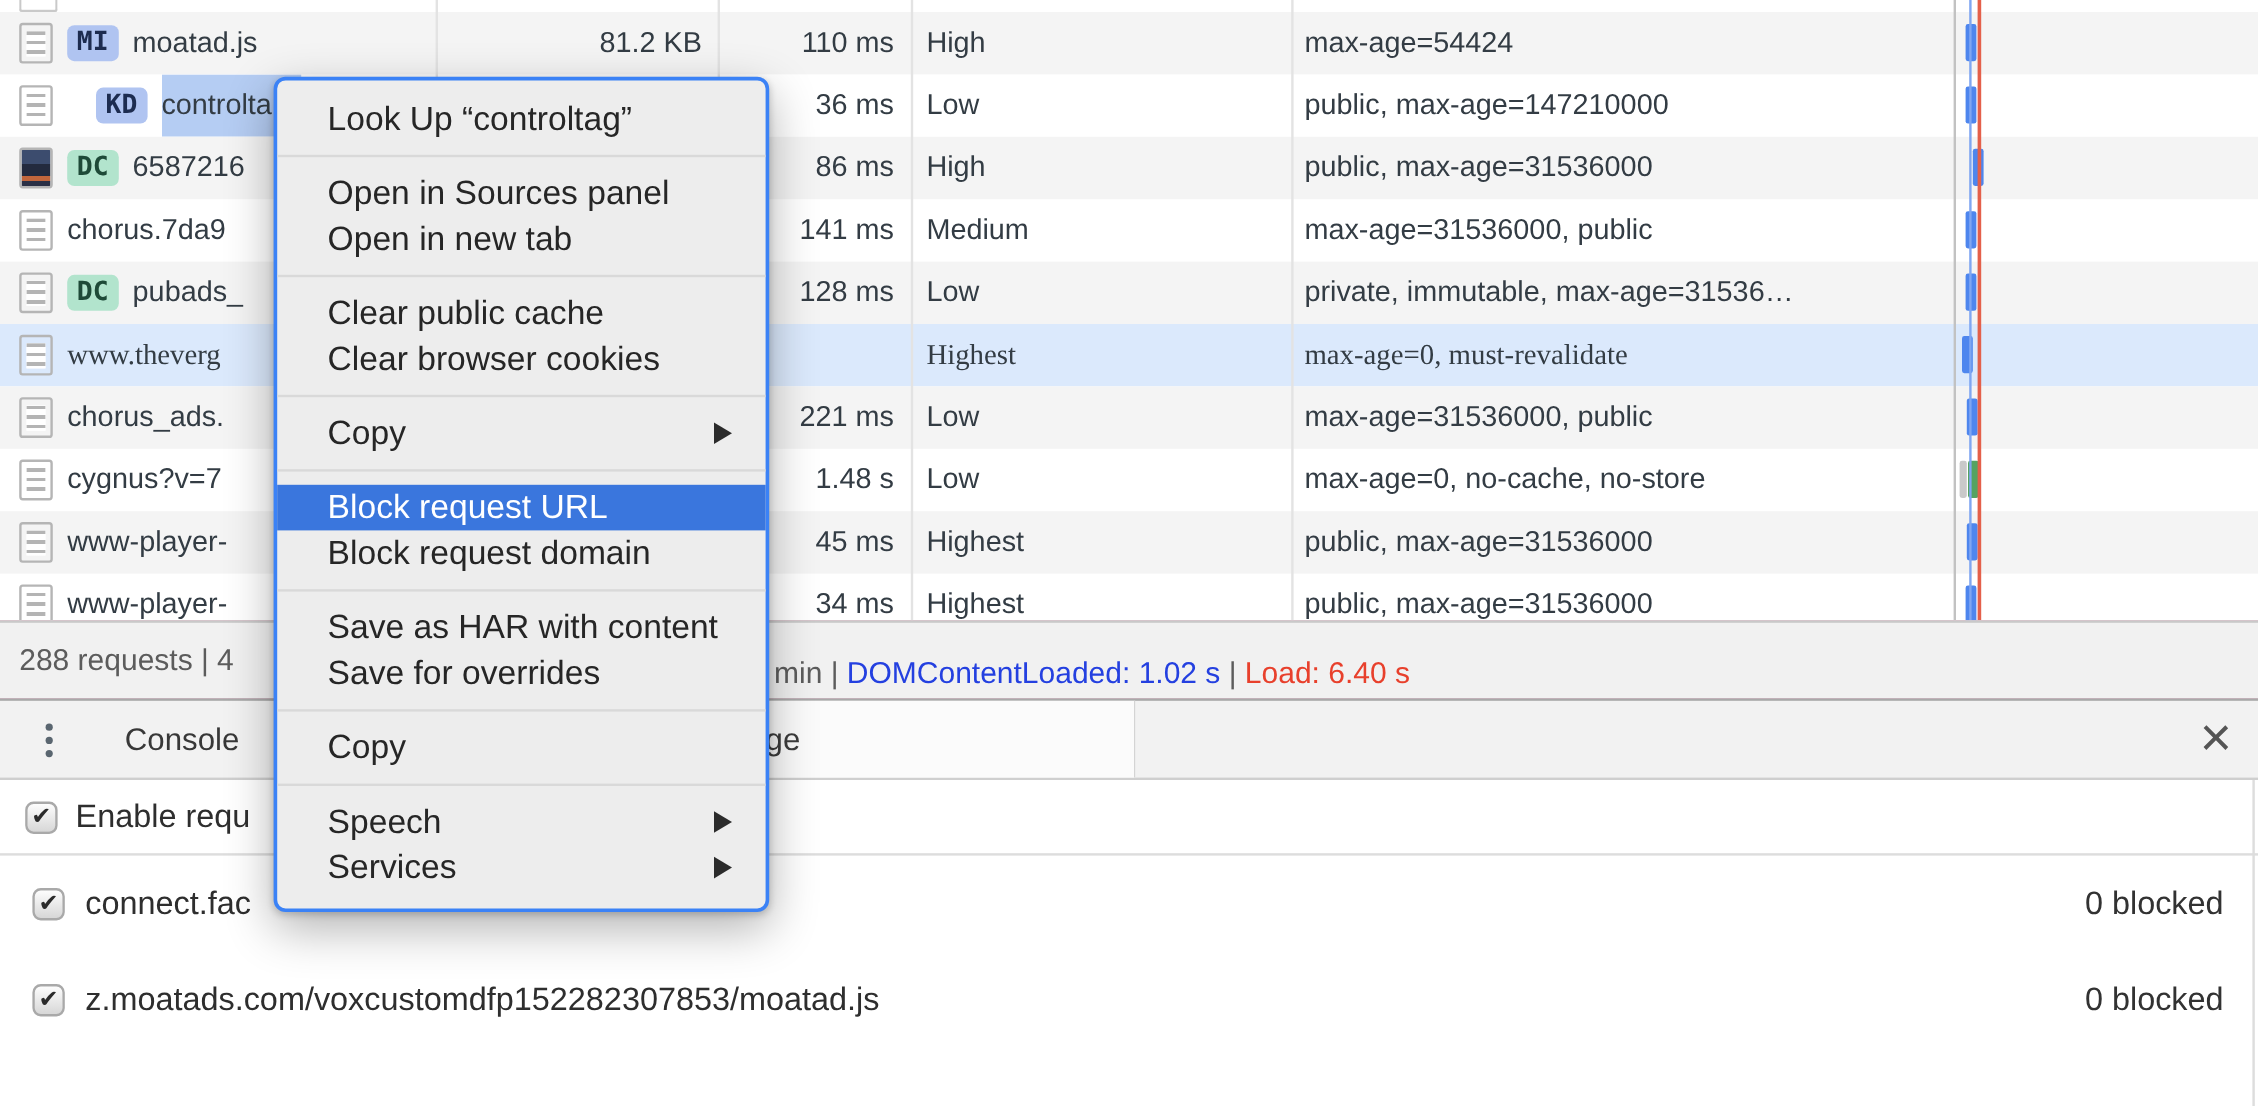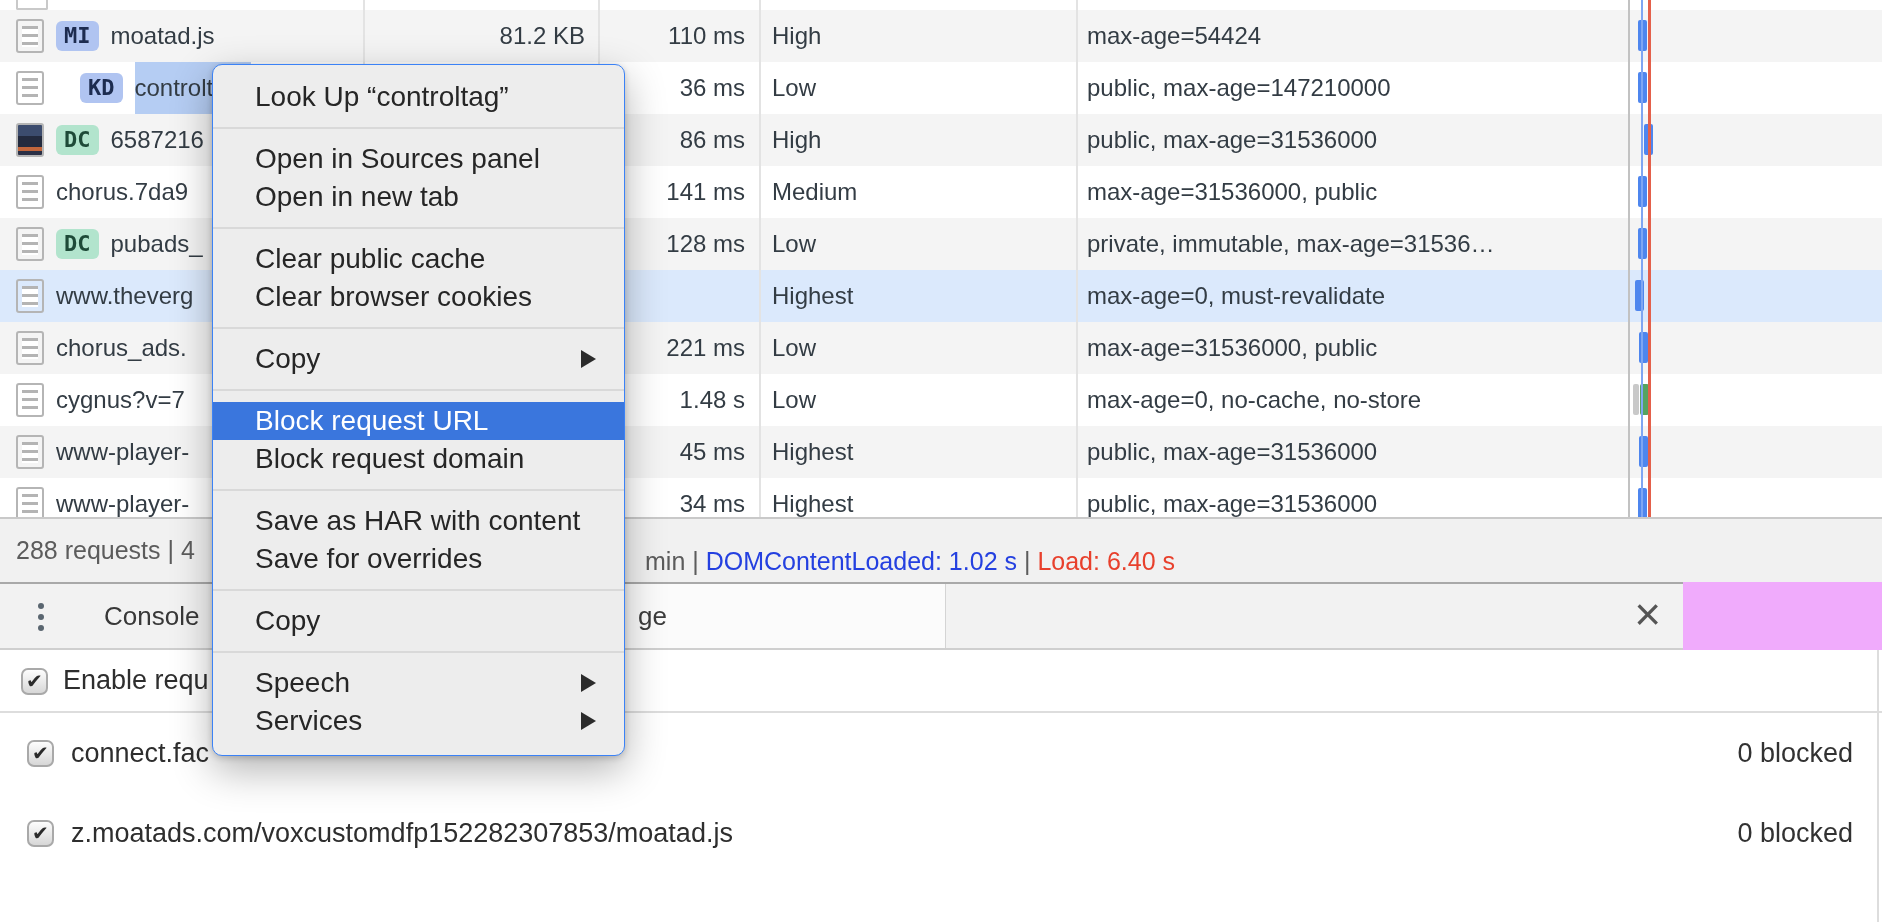--- a/index.html
+++ b/index.html
@@ -1,16 +1,16 @@
 <!DOCTYPE html>
 <html><head>
 <meta charset="utf-8">
 <style>
   html,body{margin:0;padding:0;background:#fff;}
-  .screen{position:relative;width:1882px;height:922px;overflow:hidden;background:#f0abfc;
+  .screen{position:relative;width:1882px;height:922px;overflow:hidden;background:#be185d;
           font-family:"Liberation Sans","DejaVu Sans",sans-serif;color:#333c44;}
 
   
   .net-table{position:absolute;left:0;top:0;width:1882px;height:517px;overflow:hidden;background:#fff;}
   .top-sliver{position:absolute;left:0;top:0;width:1882px;height:10px;background:#fff;}
   .top-sliver .icon-frag{position:absolute;left:16px;top:0;width:28px;height:8px;border:2px solid #c9c9c9;border-top:none;border-radius:0 0 2px 2px;background:#fff;}
   .net-row{position:absolute;left:0;width:1882px;height:52px;font-size:24px;line-height:52px;white-space:nowrap;}
   .net-row.stripe{background:#f4f4f4;}
   .net-row.selected{background:#dbe9fc;}
   .cell-name{position:absolute;left:0;top:0;width:363px;height:52px;display:flex;align-items:center;gap:12px;padding-left:16px;box-sizing:border-box;overflow:hidden;}
@@ -30,40 +30,40 @@
   .dcl-line{position:absolute;top:0;height:517px;width:2px;}
   .load-line{position:absolute;top:0;height:517px;width:3px;}
   .wf-bar{position:absolute;width:9px;height:31px;border-radius:2px;top:10px;}
 
   
   .summary-bar{position:absolute;left:0;top:517px;width:1882px;height:65px;background:#f1f1f1;border-top:2px solid #c9c9c9;box-sizing:border-box;font-size:25px;color:#5c5c5c;}
   .summary-left{position:absolute;left:16px;top:0;line-height:63px;}
   .summary-right{position:absolute;left:645px;top:0;line-height:63px;white-space:nowrap;margin-top:11px;}
 
   
-  .drawer-tabs{position:absolute;left:0;top:582px;width:1683px;height:68px;background:#f2f2f2;border-top:2px solid #a9a9a9;border-bottom:2px solid #cfcfcf;box-sizing:border-box;}
+  .drawer-tabs{position:absolute;left:0;top:582px;width:1882px;height:68px;background:#f2f2f2;border-top:2px solid #a9a9a9;border-bottom:2px solid #cfcfcf;box-sizing:border-box;}
   .dots-icon{position:absolute;left:38px;top:19px;width:6px;height:6px;border-radius:3px;background:#5a6670;box-shadow:0 11px 0 #5a6670,0 22px 0 #5a6670;}
   .tab-console{position:absolute;left:96px;top:0;height:64px;line-height:64px;font-size:26px;color:#383838;padding:0 8px;}
   .tab-selected{position:absolute;left:560px;top:0;width:384px;height:64px;background:#fbfbfb;border-left:1px solid #d4d4d4;border-right:1px solid #d4d4d4;}
   .tab-partial-label{position:absolute;left:638px;top:0;height:64px;line-height:64px;font-size:26px;color:#3c3c3c;}
   .drawer-close{position:absolute;right:22px;top:0;height:64px;line-height:60px;font-size:46px;color:#555;cursor:default;}
 
   
   .blocking-pane{position:absolute;left:0;top:650px;width:1882px;height:272px;background:#fff;}
   .enable-row{position:absolute;left:0;top:0;width:1882px;height:63px;border-bottom:2px solid #ddd;box-sizing:border-box;}
   .blocked-row{position:absolute;left:0;width:1882px;height:80px;}
   .mac-checkbox{position:absolute;width:27px;height:27px;border-radius:7px;background:linear-gradient(#fdfdfd,#d7d7d7);border:2px solid #a9a9a9;box-sizing:border-box;text-align:center;line-height:22px;font-size:20px;color:#2b2b2b;}
   .enable-row .mac-checkbox{left:21px;top:18px;}
   .enable-label{position:absolute;left:63px;top:0;line-height:61px;font-size:27px;color:#2e2e2e;}
   .blocked-url{position:absolute;left:71px;top:0;line-height:80px;font-size:27px;color:#2e2e2e;white-space:nowrap;}
   .blocked-count{position:absolute;right:29px;top:0;line-height:80px;font-size:27px;color:#323232;}
   .right-edge{position:absolute;right:3px;top:0;width:2px;height:922px;background:#ddd;}
 
   
-  .context-menu{position:absolute;left:212px;top:64px;width:413px;background:#ededed;border:1px solid #3b82f6;border-radius:10px;
+  .context-menu{position:absolute;left:228px;top:64px;width:413px;background:#ededed;border:3px solid #3b82f6;border-radius:10px;
                 box-shadow:0 14px 40px rgba(0,0,0,.30),0 2px 6px rgba(0,0,0,.18);box-sizing:border-box;padding:13px 0 15px 0;z-index:100;}
   .menu-item{position:relative;height:38px;line-height:38px;font-size:28px;color:#262626;padding-left:42px;white-space:nowrap;}
   .menu-item.selected{background:#3a76dd;color:#fff;}
   .menu-sep{height:2px;background:#d9d9d9;margin:11px 0;}
   .submenu-arrow{position:absolute;right:28px;top:10px;width:0;height:0;border-left:15px solid #2b2b2b;border-top:9px solid transparent;border-bottom:9px solid transparent;}
 </style>
 </head>
 <body>
 
 <div class="screen">
@@ -125,21 +125,21 @@
             <span class="doc-icon"></span>
             <span class="badge" style="background: rgb(178, 228, 205); color: rgb(30, 74, 56);">DC</span>
             <span class="name-text">pubads_</span>
           </div>
           <div class="cell-size"></div>
           <div class="cell-time">128 ms</div>
           <div class="cell-priority">Low</div>
           <div class="cell-cache">private, immutable, max-age=31536…</div>
           <span class="wf-bar" style="left: 1638px; background: rgb(78, 134, 238);"></span>
         </div>
-        <div class="net-row selected" style="top: 270px;">
+        <div class="net-row selected" style="top: 270px; font-family: Liberation Serif, serif;">
           <div class="cell-name">
             <span class="doc-icon"></span>
             <span class="name-text">www.theverg</span>
           </div>
           <div class="cell-size"></div>
           <div class="cell-priority">Highest</div>
           <div class="cell-cache">max-age=0, must-revalidate</div>
           <span class="wf-bar" style="left: 1635px; background: rgb(78, 134, 238);"></span>
         </div>
         <div class="net-row stripe" style="top: 322px; padding-left: 43px;">

